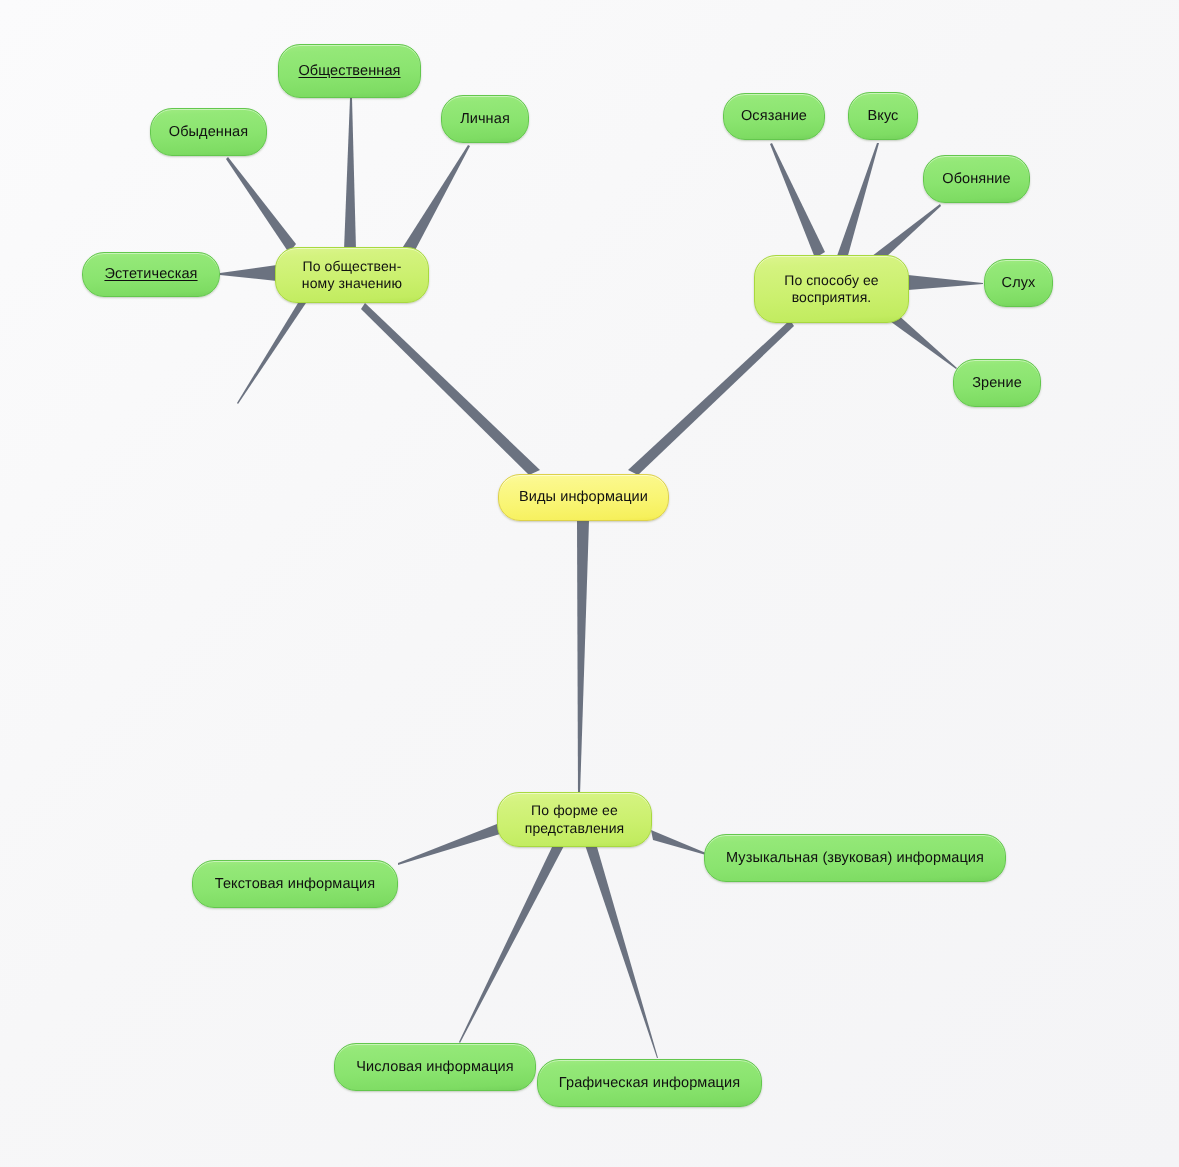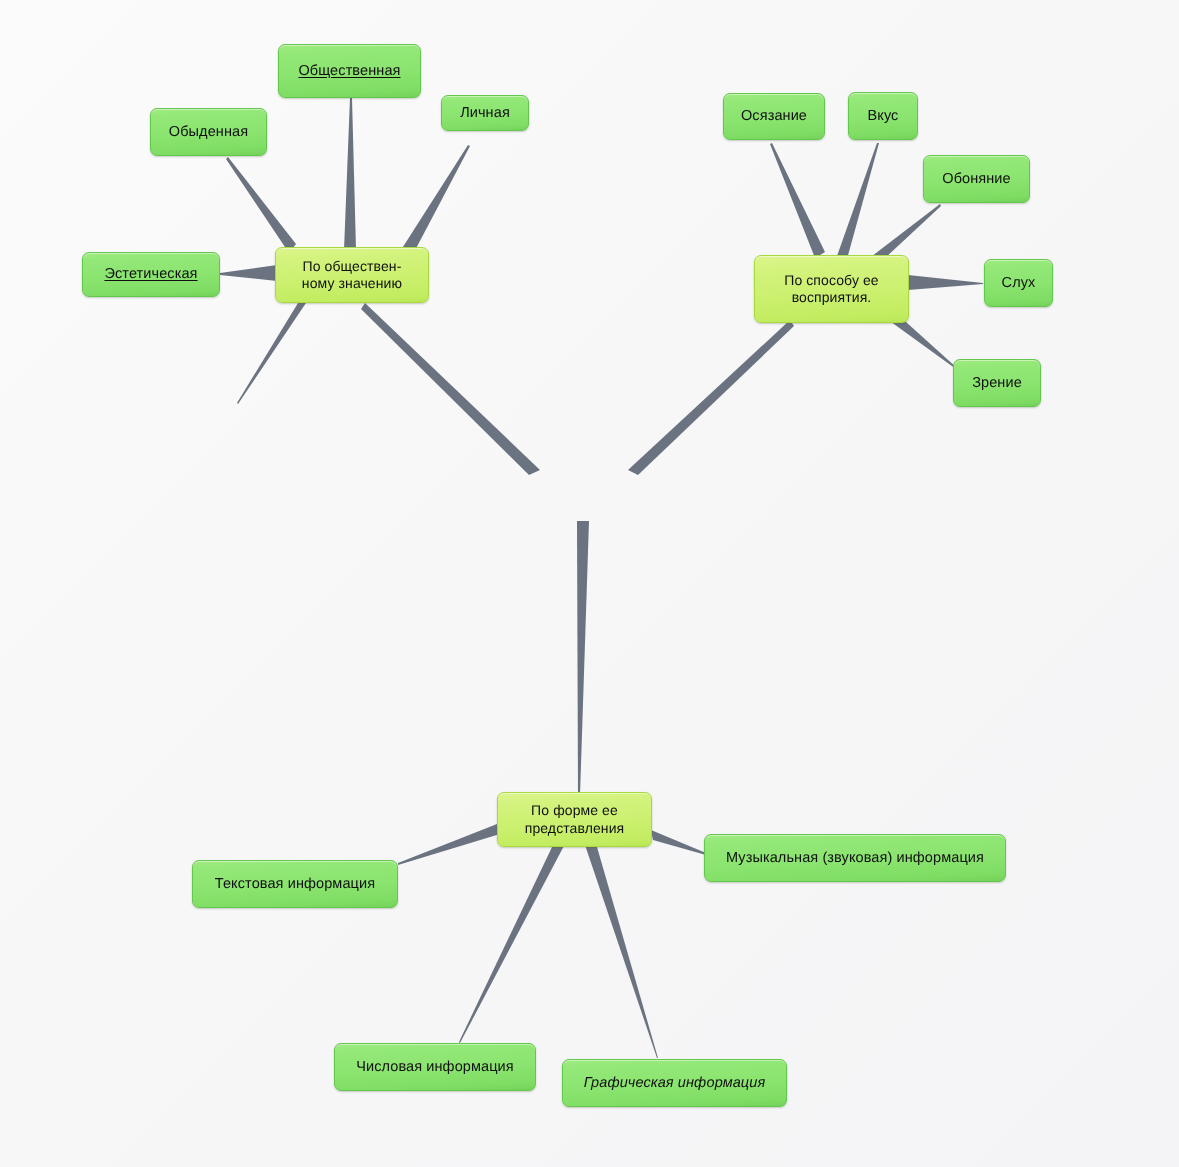--- a/index.html
+++ b/index.html
@@ -22,21 +22,21 @@
     top: 0;
     width: 1179px;
     height: 1167px;
     pointer-events: none;
   }
   .node {
     position: absolute;
     box-sizing: border-box;
     display: flex;
     align-items: center;
-    border-radius: 7px;
+    border-radius: 22px;
     padding: 4px 12px;
     color: #101010;
     line-height: 1.25;
     white-space: pre-line;
     letter-spacing: 0.1px;
     text-rendering: geometricPrecision;
   }
   .node.leaf {
     background: linear-gradient(177deg, #a0eb82 0%, #94e878 14%, #8ae46f 55%, #7edc63 88%, #74d25b 100%);
     border: 1px solid #63c74d;
@@ -91,20 +91,23 @@
       <polygon points="908,275 908,290 983,284 983,283"></polygon>
       <polygon points="876,311 886,304 957,368 956,369"></polygon>
 
       <polygon points="497,824 500,834 398,865 398,863"></polygon>
       <polygon points="651,830 653,840 706,855 706,853"></polygon>
       <polygon points="553,845 566,842 460,1043 459,1042"></polygon>
       <polygon points="585,845 597,847 658,1058 657,1058"></polygon>
     </g>
   </svg>
 
+  <div class="node root" style="left:498px; top:474px; width:171px; height:47px;">
+    <span class="label">Виды информации</span>
+  </div>
 
   <div class="node branch" style="left:275px; top:247px; width:154px; height:56px;">
     <span class="label">По обществен-
 ному значению</span>
   </div>
 
   <div class="node branch" style="left:754px; top:255px; width:155px; height:68px;">
     <span class="label">По способу ее
 восприятия.</span>
   </div>
@@ -115,21 +118,21 @@
   </div>
 
   <div class="node leaf uline" style="left:278px; top:44px; width:143px; height:54px;">
     <span class="label">Общественная</span>
   </div>
 
   <div class="node leaf" style="left:150px; top:108px; width:117px; height:48px;">
     <span class="label">Обыденная</span>
   </div>
 
-  <div class="node leaf" style="left:441px; top:95px; width:88px; height:36px;">
+  <div class="node leaf" style="left:441px; top:95px; width:88px; height:48px;">
     <span class="label">Личная</span>
   </div>
 
   <div class="node leaf uline" style="left:82px; top:252px; width:138px; height:45px;">
     <span class="label">Эстетическая</span>
   </div>
 
 
   <div class="node leaf" style="left:723px; top:93px; width:102px; height:47px;">
     <span class="label">Осязание</span>
@@ -156,17 +159,17 @@
   </div>
 
   <div class="node leaf" style="left:704px; top:834px; width:302px; height:48px;">
     <span class="label">Музыкальная (звуковая) информация</span>
   </div>
 
   <div class="node leaf" style="left:334px; top:1043px; width:202px; height:48px;">
     <span class="label">Числовая информация</span>
   </div>
 
-  <div class="node leaf" style="left:562px; top:1059px; width:225px; height:48px;font-style:italic;">
+  <div class="node leaf" style="left:537px; top:1059px; width:225px; height:48px;">
     <span class="label">Графическая информация</span>
   </div>
 
 </div>
 
 </body></html>

